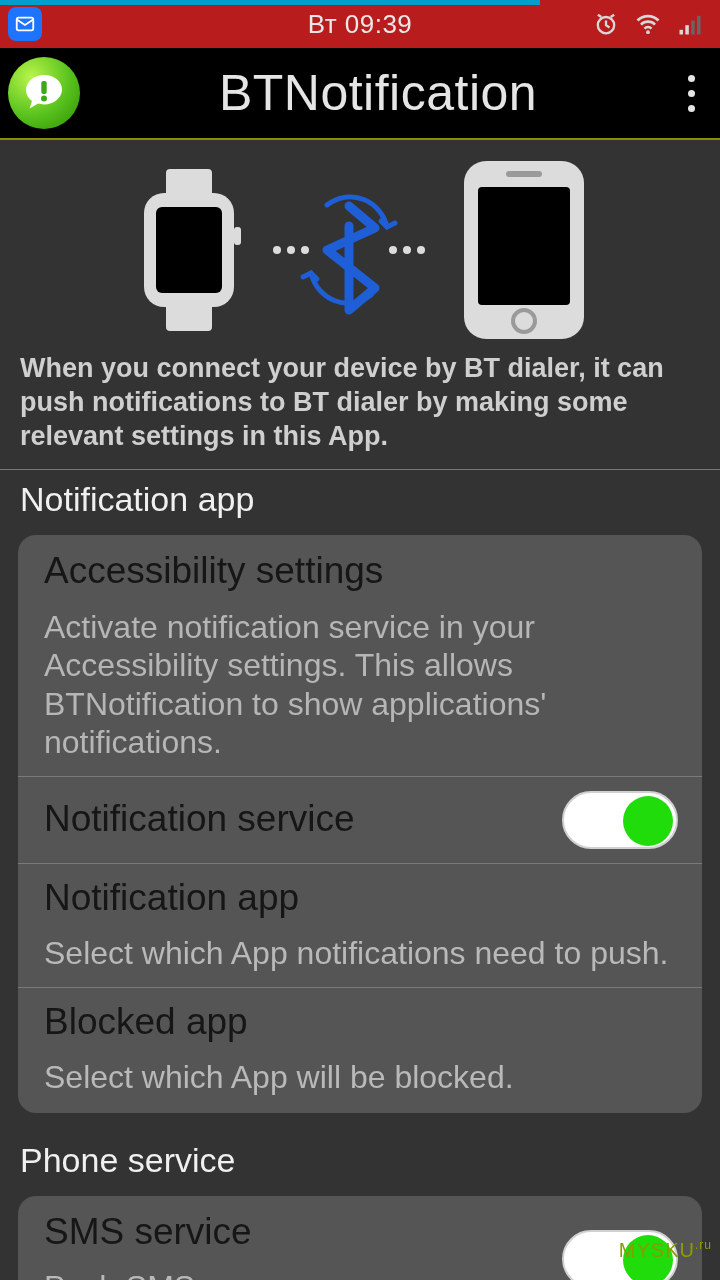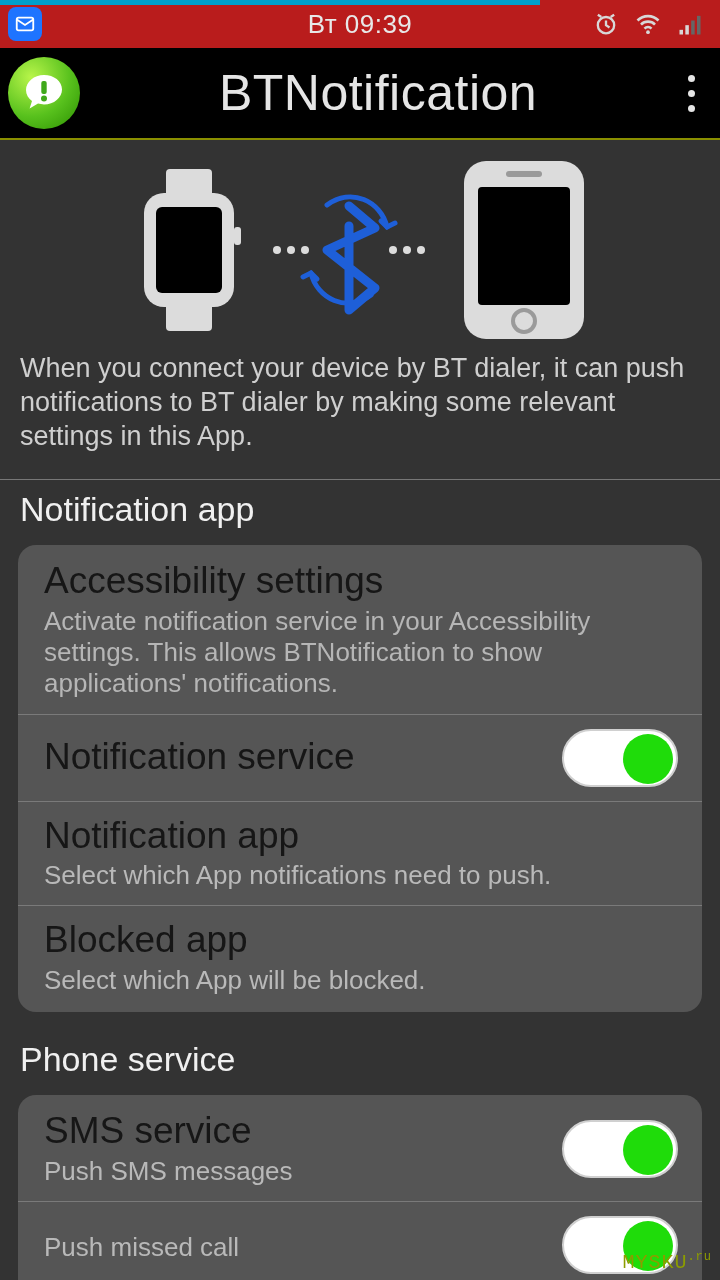--- a/index.html
+++ b/index.html
@@ -58,21 +58,21 @@
   .app-title {
     flex:1; text-align:center; font-size:50px; color:#e5e5e5; letter-spacing:.5px;
     font-weight:300;
   }
   .menu-dots {
     width:30px; display:flex; flex-direction:column; gap:8px; align-items:center;
   }
   .menu-dots span { width:7px; height:7px; background:#e5e5e5; border-radius:50%; }
   
   .hero {
-    padding: 20px 8px 20px 16px; border-bottom:1px solid #777;
+    padding: 20px 8px 10px 16px; border-bottom:1px solid #777;font-weight:bold;
   }
   .hero-illus {
     display:flex; align-items:center; justify-content:center; gap:0; height:180px;
   }
   .hero-illus svg.watch { width:150px; height:170px; }
   .hero-illus .bt-block { width:170px; display:flex; align-items:center; justify-content:center; }
   .hero-illus svg.bt { width:160px; height:140px; }
   .hero-illus svg.phone { width:180px; height:190px; }
   .hero-text {
     font-size:27px; line-height:1.25; color:#cfcfcf; padding: 12px 12px 6px 4px;
@@ -85,34 +85,34 @@
     margin: 6px 18px 18px 18px; background:#555555; border-radius:18px;
     padding: 2px 0;
   }
   .item {
     padding: 14px 24px 14px 26px; border-bottom:1px solid #7a7a7a;
     display:flex; align-items:center; gap:16px;
   }
   .item:last-child { border-bottom:none; }
   .item-main { flex:1; }
   .item-title { font-size:37px; color:#161616; line-height:1.1; }
-  .item-sub   { font-size:26px; color:#b9b9b9; margin-top:4px; line-height:1.2;}
+  .item-sub   { font-size:32px; color:#b9b9b9; margin-top:16px; line-height:1.2;}
   .item-sub.gray { color:#b6b6b6; }
   
   .toggle {
     width:116px; height:58px; border-radius:40px; background:#fff;
     border:2px solid #d0d0d0; position:relative; flex:none;
   }
   .toggle .knob {
     position:absolute; top:3px; right:3px; width:50px; height:50px;
     border-radius:50%; background:#1fdc0a;
   }
   .watermark {
-    position:absolute; right:8px; bottom:6px; font-size:20px; color:#8c9c00;
-    font-family: Liberation Mono, monospace; letter-spacing:1px;
+    position:absolute; right:8px; bottom:18px; font-size:20px; color:#8c9c00;
+    font-family: Liberation Sans, sans-serif; letter-spacing:1px;
   }
   .watermark sup { font-size:12px; color:#8c9c00; }
 </style>
 </head>
 <body>
 
 <div class="statusbar">
   <div class="progress"></div>
   <div class="sb-left">
     <div class="mail-icon">

